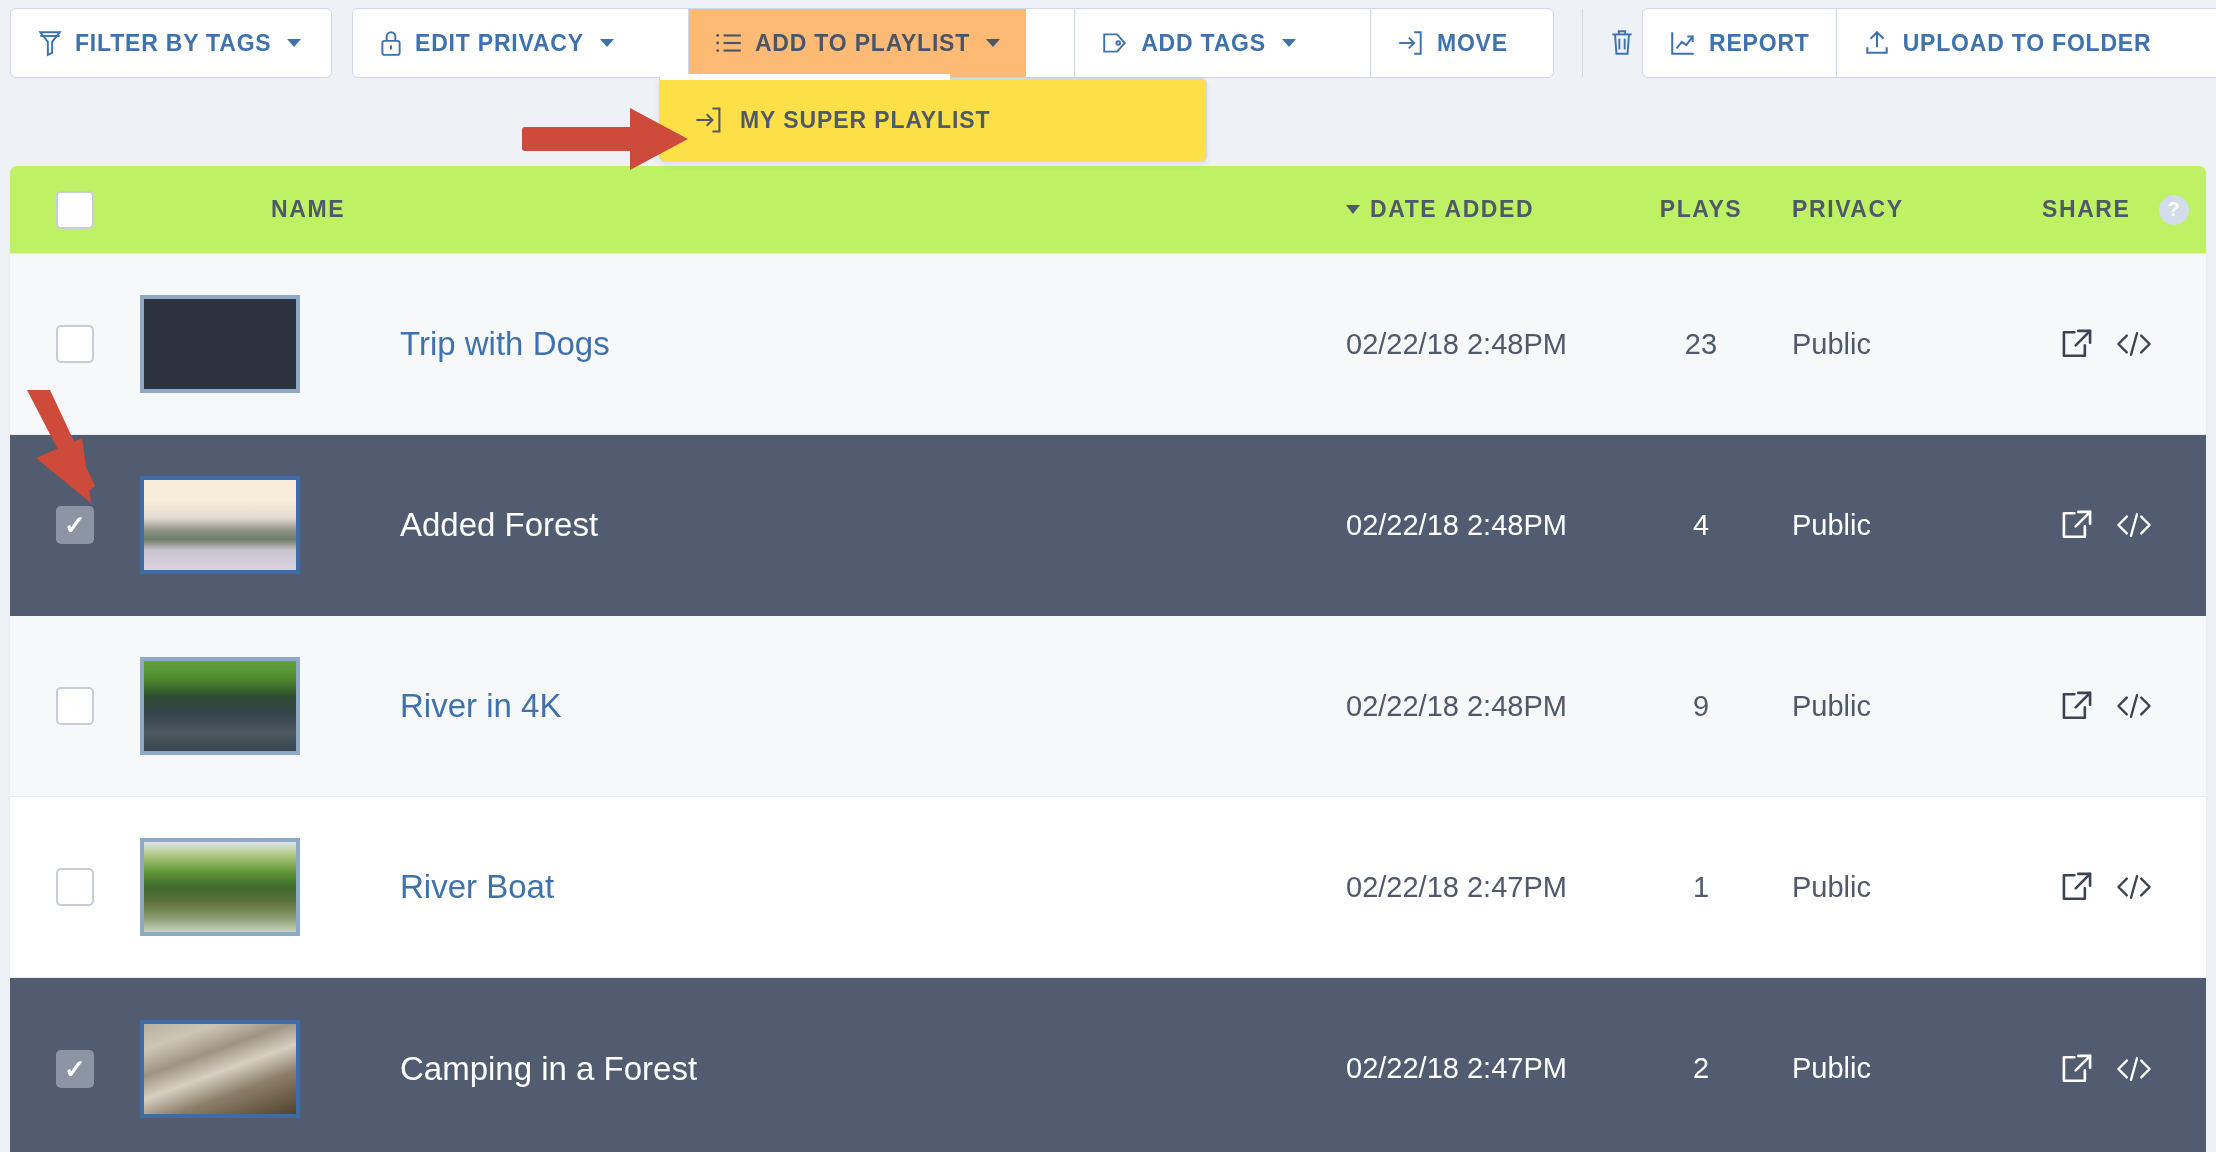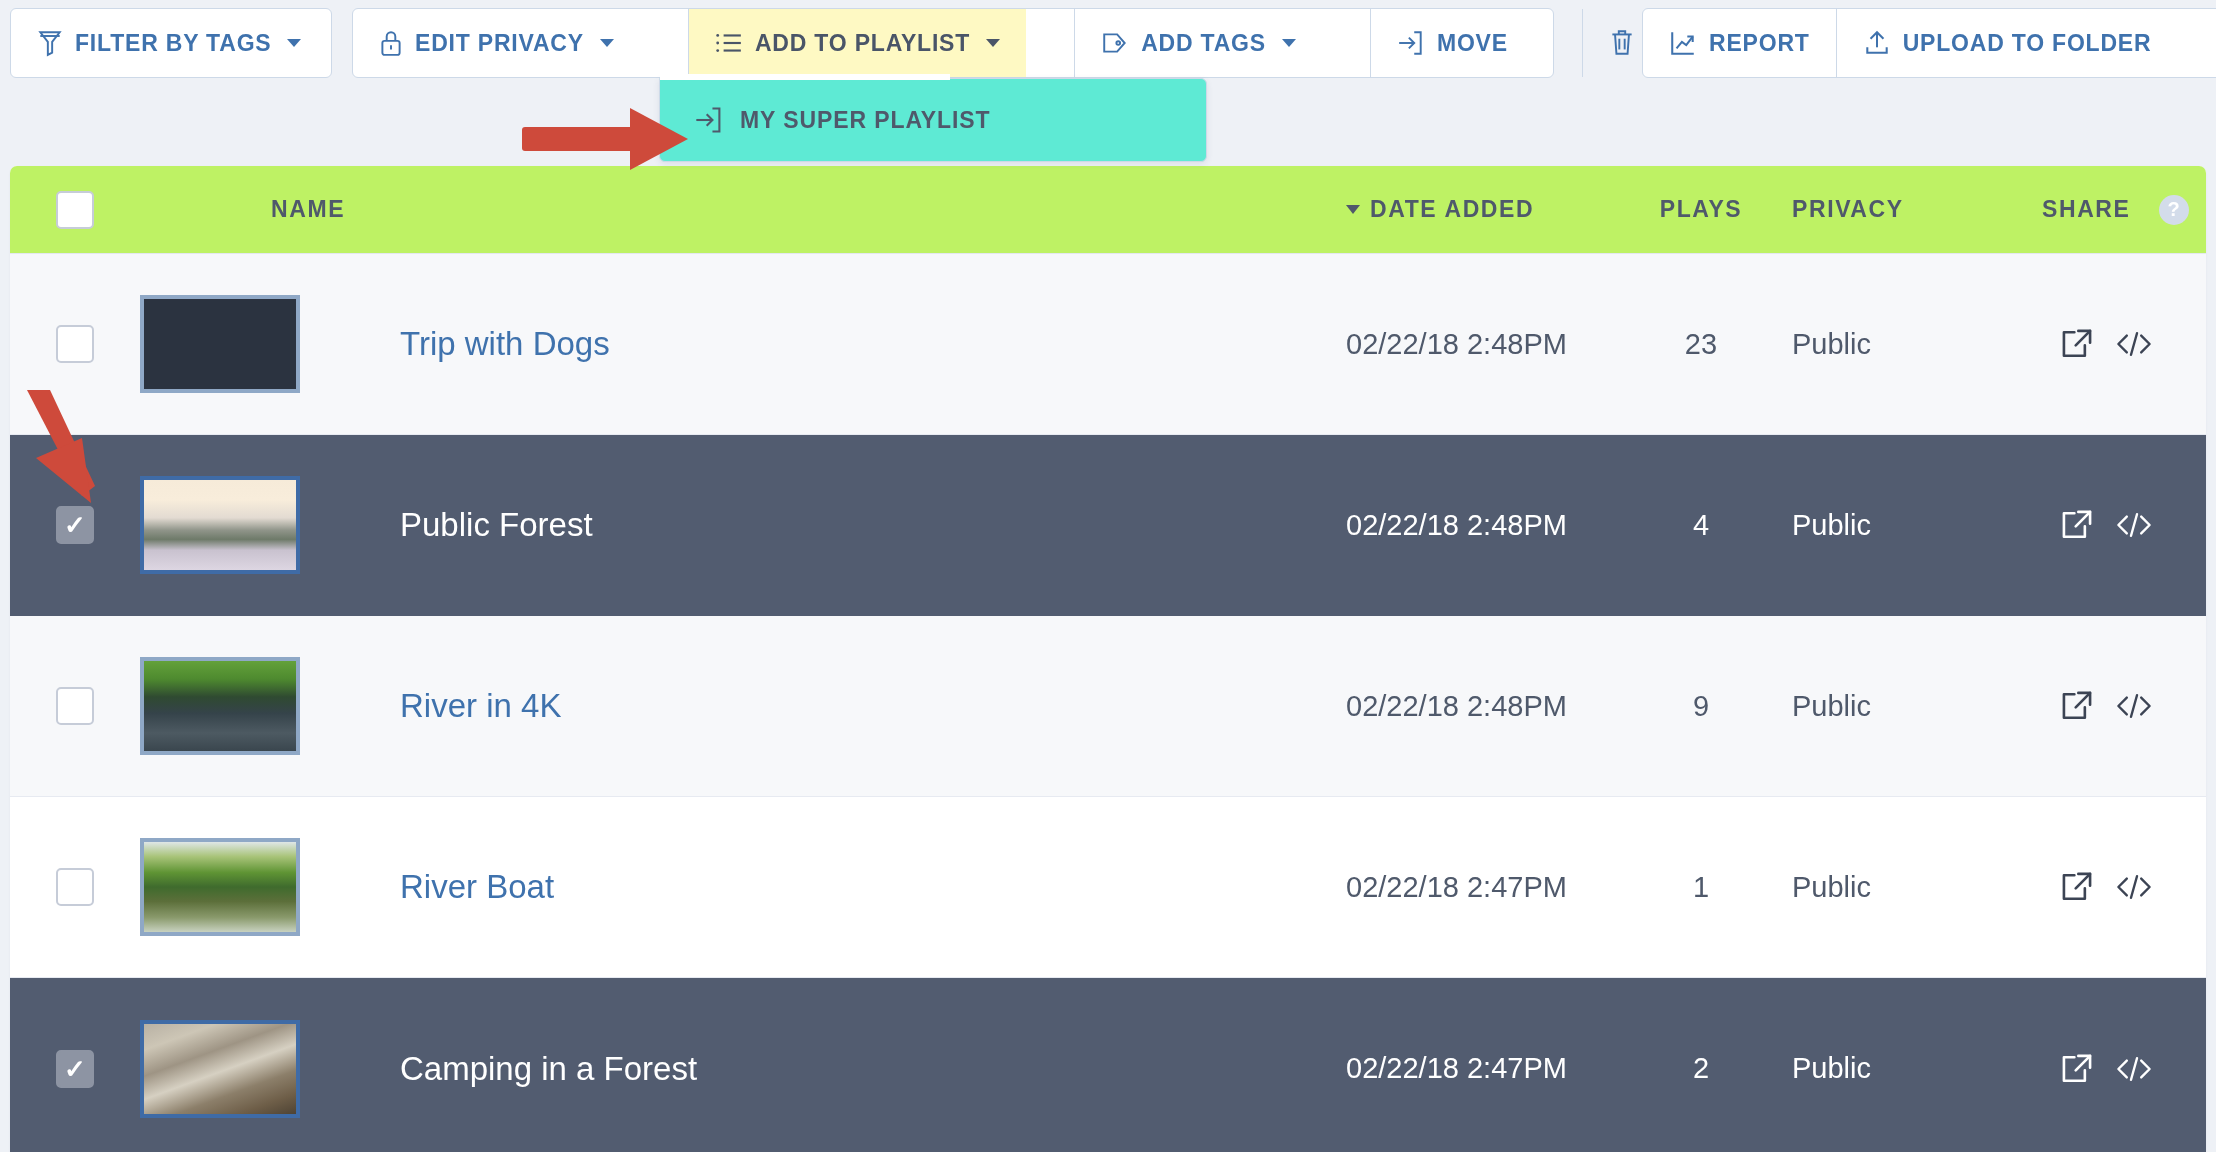--- a/index.html
+++ b/index.html
@@ -41,21 +41,21 @@
   .tb-btn .caret {
     display: inline-block;
     width: 0; height: 0;
     border-left: 7px solid transparent;
     border-right: 7px solid transparent;
     border-top: 8px solid #3f72ad;
     margin-left: 4px;
   }
   .tb-btn.active {
     color: #4a5568;
-    background: #fef9c3;
+    background: #fdba74;
     position: relative;
     z-index: 60;
     text-align: center;
   }
   .tb-btn.active .caret { border-top-color: #4a5568; }
   .ico { display: inline-flex; align-items: center; justify-content: center; }
   .ico svg { display: block; }
 
   
   #grp-left   { left: 10px;  width: 322px; }
@@ -72,21 +72,21 @@
     width: 290px; height: 6px;
     background: #ffffff;
     z-index: 70;
   }
 
   
   .dropdown {
     position: absolute;
     left: 659px; top: 78px;
     width: 548px;
-    background: #5eead4;
+    background: #fde047;
     border: 1.5px solid #cdd9e8;
     border-radius: 0 6px 6px 6px;
     z-index: 55;
     box-shadow: 0 2px 6px rgba(60,72,95,0.10);
   }
   .dd-item {
     display: flex; align-items: center; gap: 16px;
     height: 82px;
     padding: 0 34px;
     font-size: 23px;
@@ -414,21 +414,21 @@
             <div class="cbox checked">
               <span class="tick">✓</span>
             </div>
           </div>
           <div class="td c-thumb">
             <div class="thumb">
               <div class="img" style="background:linear-gradient(180deg,#f6ebd9 0%,#f8eddb 22%,#e3dbd2 42%,#8f9489 56%,#6e7a69 66%,#c9c2cf 78%,#ddd6e2 100%),radial-gradient(circle at 52% 28%, #fff8e8 0%, rgba(255,248,232,0) 45%);background-size:cover;"></div>
             </div>
           </div>
           <div class="td c-name">
-            <span class="name-link">Public Forest</span>
+            <span class="name-link">Added Forest</span>
           </div>
           <div class="td c-date">
             <span class="cell-text">02/22/18 2:48PM</span>
           </div>
           <div class="td c-plays">
             <span class="cell-text">4</span>
           </div>
           <div class="td c-priv">
             <span class="cell-text">Public</span>
           </div>

